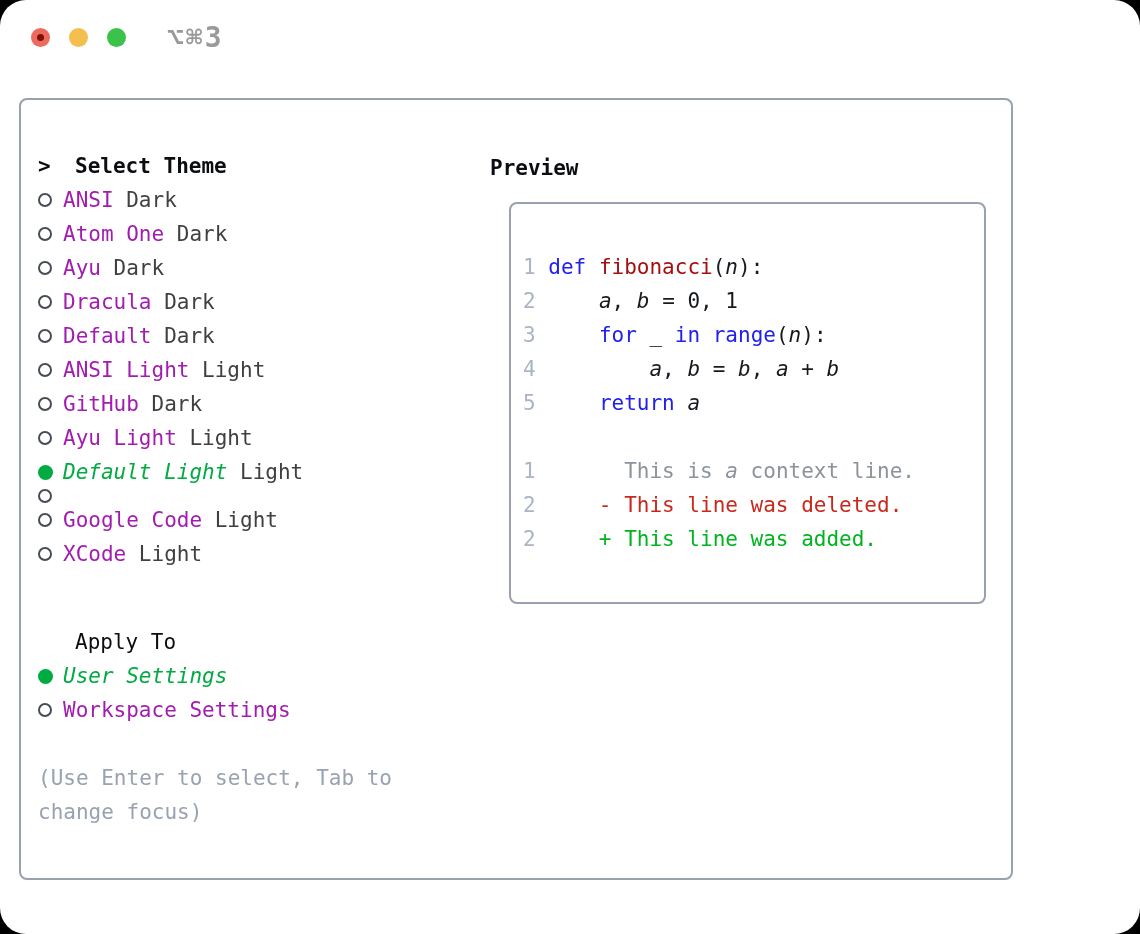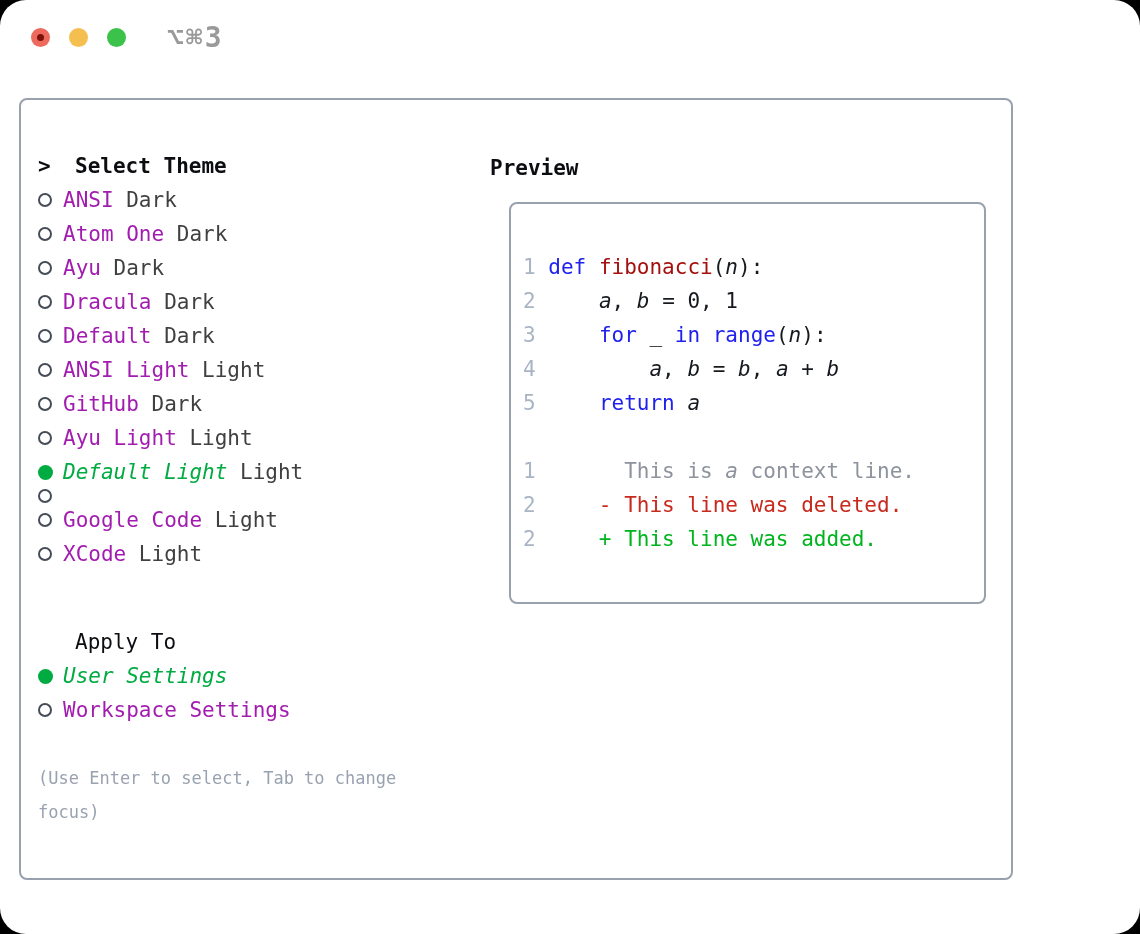--- a/index.html
+++ b/index.html
@@ -34,21 +34,21 @@
   .selected .circ{width:15px;height:15px;border:none;background:#00ab41;}
   .nm{color:#a21caf;}
   .sfx{color:#404040;text-align:right;}
   .selected .nm{color:#00ab41;font-style:italic;}
   .hdr{font-weight:bold;color:#0b0d10;margin-left:12px;}
   .theme-list{position:absolute;left:17px;top:49px;}
   .apply-block{position:absolute;left:17px;top:525px;text-align:right;}
   .apply-block .hdr{font-weight:normal;}
   .help{
     position:absolute;left:17px;top:661px;width:420px;
-    color:#99a2b0;font-size:17px;line-height:34px;
+    color:#99a2b0;font-size:21px;line-height:34px;
   }
   
   .preview-title{position:absolute;left:469px;top:51px;font-size:21px;line-height:34px;font-weight:bold;color:#0b0d10;}
   .preview-box{
     position:absolute;left:488px;top:102px;width:477px;height:402px;
     border:2px solid #98a1ad;border-radius:8px;
   }
   .codeblock{position:absolute;left:12px;top:46px;font-size:21px;line-height:34px;white-space:pre;}
   .cline{height:34px;}
   .ln{color:#a9b4c4;}

